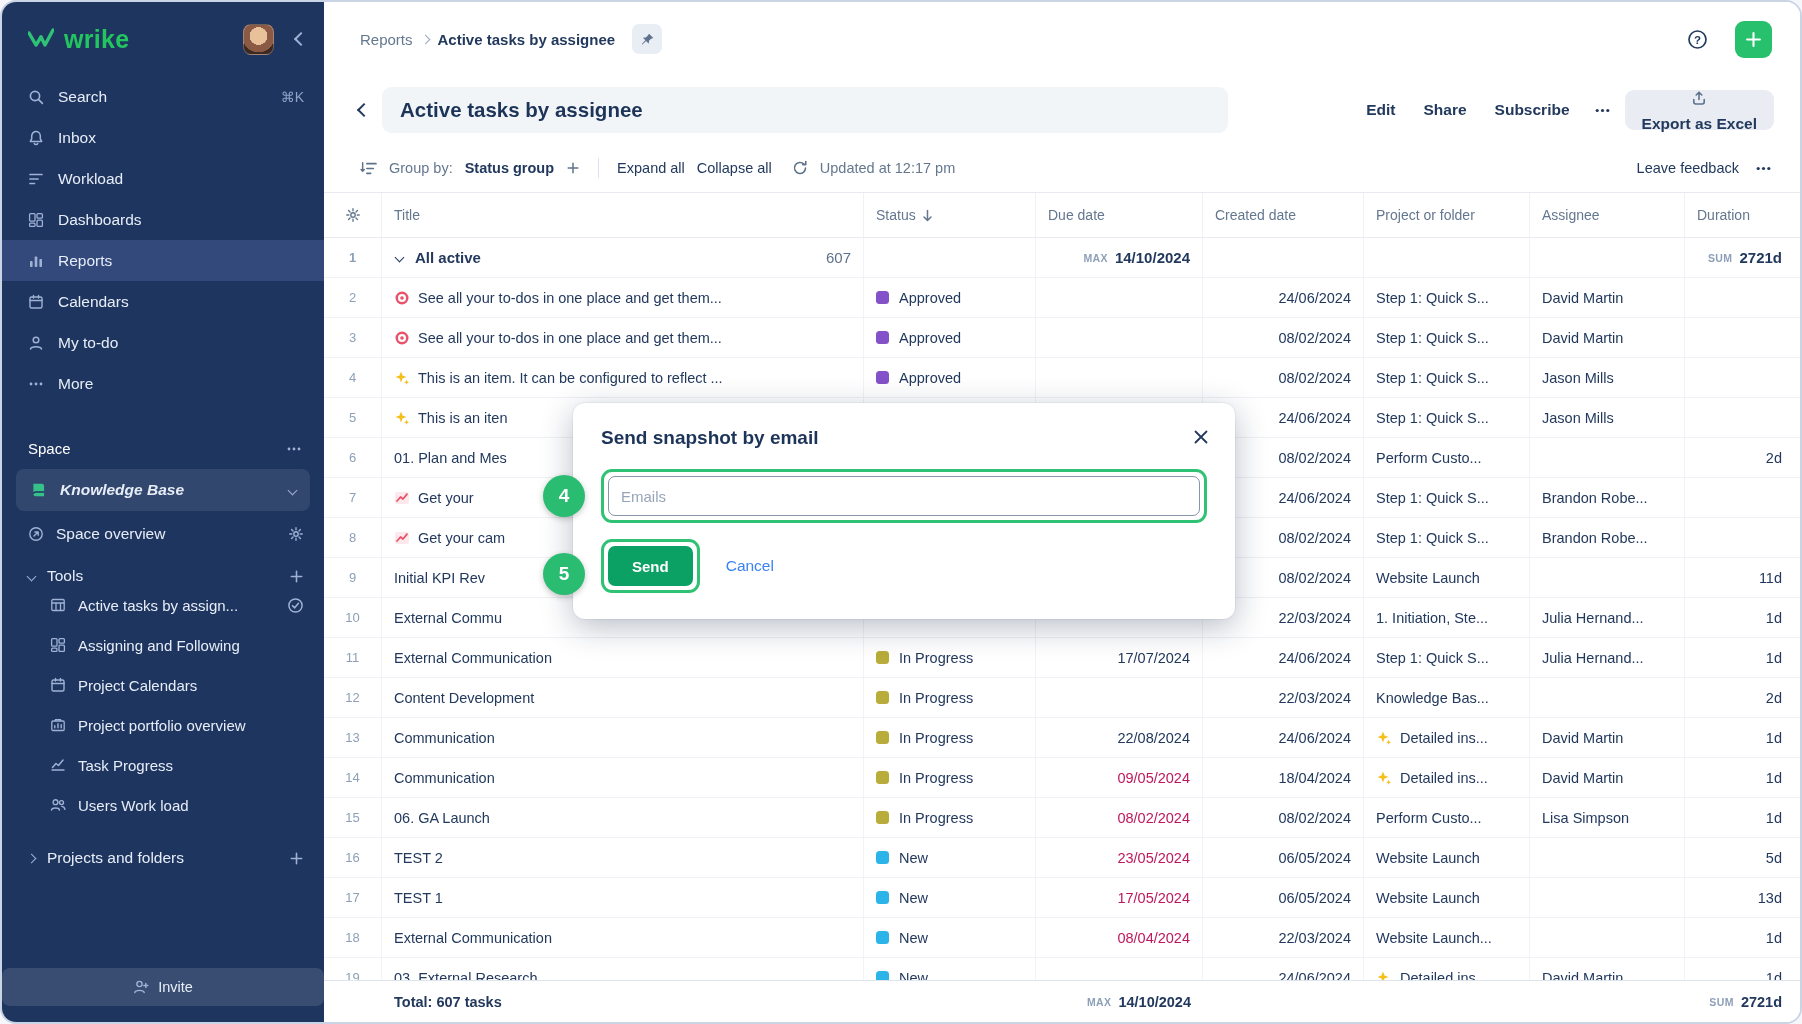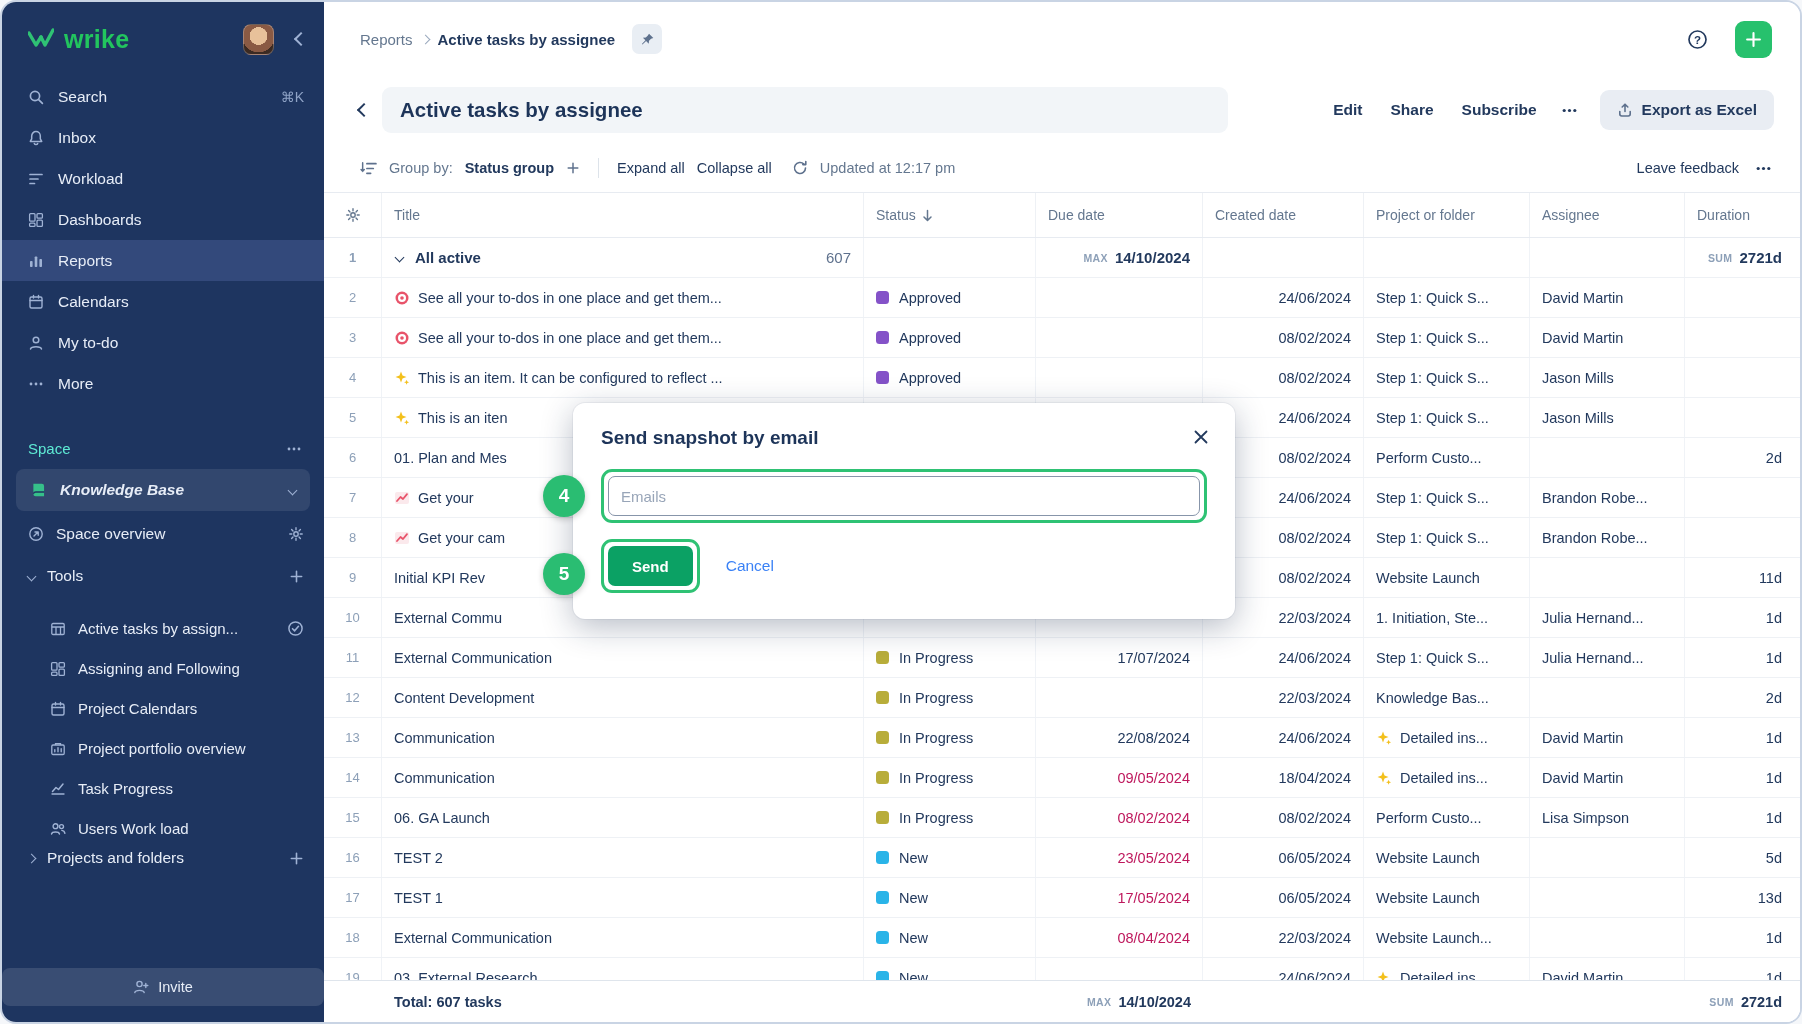--- a/index.html
+++ b/index.html
@@ -18,25 +18,25 @@
   .collapse-btn { margin-left:12px; color:#9fb2d4; display:flex; align-items:center; cursor:pointer; }
 
   .side-item { height:41px; display:flex; align-items:center; gap:14px; padding:0 20px 0 26px;
                font-size:15.5px; color:#e7edf7; cursor:pointer; }
   .side-item.selected { background:#33497b; }
   .s-icon { color:#9fb2d4; display:flex; align-items:center; flex-shrink:0; }
   .s-short { margin-left:auto; color:#8fa3c6; font-size:14px; }
   .s-right { margin-left:auto; color:#9fb2d4; display:flex; }
 
   .space-head { display:flex; align-items:center; margin-top:26px; padding:10px 22px 8px 26px;
-                color:#5eead4; font-size:15px; }
+                color:#ffffff; font-size:15px; }
   .kb-select { margin:4px 14px 2px; height:42px; background:rgba(255,255,255,.09); border-radius:8px;
                display:flex; align-items:center; gap:12px; padding:0 14px; font-size:15.5px; font-weight:600; cursor:pointer;font-style:italic; }
   .row-std { height:42px; display:flex; align-items:center; gap:12px; padding:0 20px 0 26px; font-size:15.5px; cursor:pointer; }
-  .sub-item { height:40px; display:flex; align-items:flex-end; gap:12px; padding:0 20px 0 48px;
+  .sub-item { height:40px; display:flex; align-items:flex-start; gap:12px; padding:0 20px 0 48px;
               font-size:15px; color:#e7edf7; cursor:pointer; }
   .invite-wrap { margin-top:auto; padding:14px 0 16px; }
   .invite-btn { height:38px; width:100%; background:rgba(255,255,255,.12); border:none; border-radius:8px;
                 color:#e7edf7; font-size:14.5px; display:flex; align-items:center; justify-content:center;
                 gap:9px; cursor:pointer; font-family:inherit; }
 
   .chev { display:inline-block; width:7px; height:7px; border-right:1.8px solid currentColor;
           border-bottom:1.8px solid currentColor; flex-shrink:0; }
   .chev.down { transform:rotate(45deg); }
   .chev.right { transform:rotate(-45deg); }
@@ -58,23 +58,23 @@
              display:flex; align-items:center; justify-content:center; cursor:pointer; }
 
   .title-bar { height:68px; display:flex; align-items:center; padding:0 26px 0 22px; }
   .back-btn { width:36px; height:36px; display:flex; align-items:center; justify-content:center; color:#22395d; cursor:pointer; }
   .title-box { width:846px; height:46px; background:#f2f5f8; border-radius:9px; display:flex; align-items:center; padding:0 18px; }
   .page-title { font-size:20.5px; font-weight:700; color:#1d3459; }
   .tb-actions { margin-left:auto; display:flex; align-items:center; gap:2px; }
   .txt-btn { padding:9px 13px; font-size:15.5px; font-weight:600; color:#22395d; background:none; border:none;
              cursor:pointer; font-family:inherit; }
   .dots-btn { width:36px; height:36px; display:flex; align-items:center; justify-content:center; color:#22395d; cursor:pointer; }
-  .export-btn { margin-left:10px; height:40px; padding:0 17px; background:#e9edf3; border-radius:9px;
+  .export-btn { margin-left:2px; height:40px; padding:0 17px; background:#e9edf3; border-radius:9px;
                 display:flex; align-items:center; gap:9px; font-size:15.5px; font-weight:600; color:#22395d;
-                border:none; cursor:pointer; font-family:inherit; }
+                border:none; cursor:pointer; font-family:inherit;flex-direction:column; }
 
   .toolbar { height:48px; display:flex; align-items:center; padding:0 28px 0 36px; gap:12px;
              font-size:14.5px; color:#22395d; }
   .tb-muted { color:#64778f; }
   .tb-strong { font-weight:600; cursor:pointer; }
   .tb-btn { cursor:pointer; }
   .v-div { width:1px; height:20px; background:#dde3ea; margin:0 6px; }
   .tb-right { margin-left:auto; display:flex; align-items:center; gap:16px; }
   .icon-slate { color:#5e718d; display:flex; align-items:center; }
 

